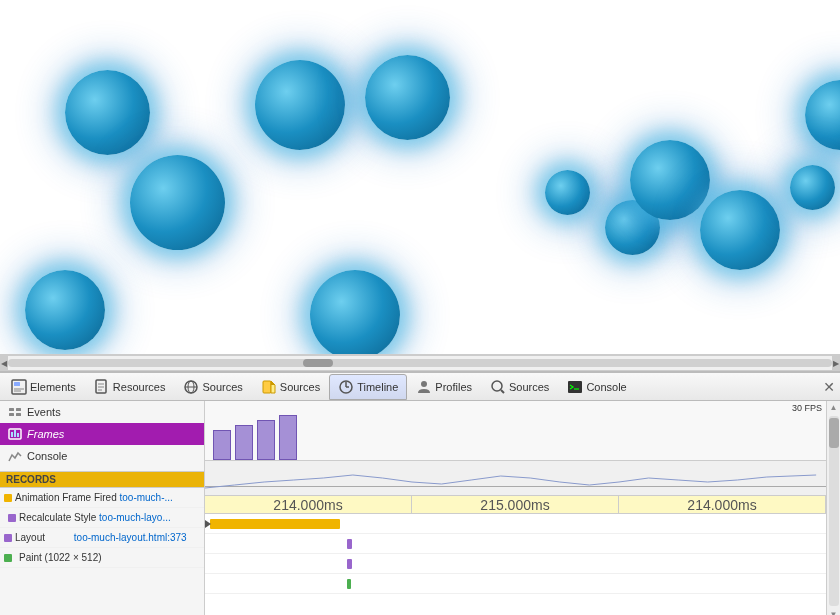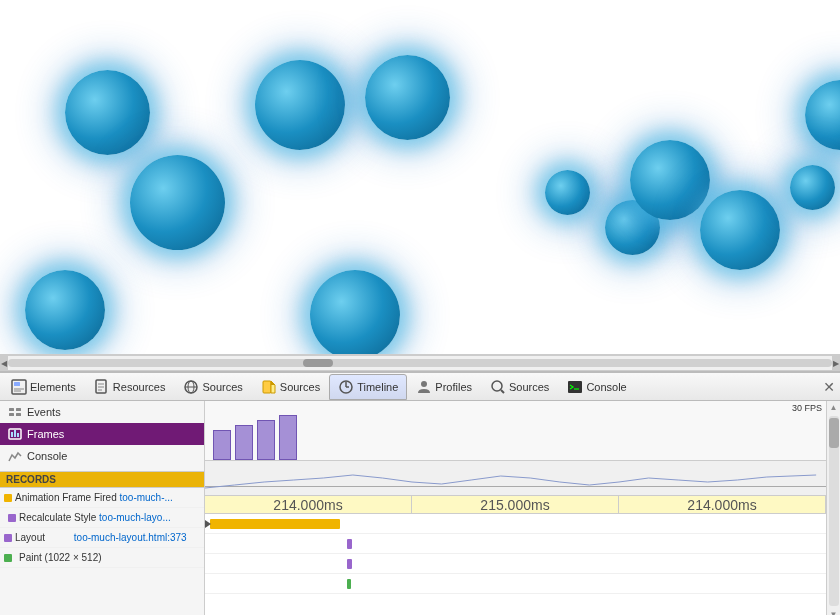--- a/index.html
+++ b/index.html
@@ -125,22 +125,23 @@
     .dt-sidebar-item {
       display: flex;
       align-items: center;
       gap: 5px;
       padding: 4px 8px;
       cursor: pointer;
       font-size: 11px;
       color: #333;
     }
     .dt-sidebar-item.active {
-      background: #701a75;
+      background: #a21caf;
       color: #fff;
+      font-style: italic;
     }
 
     
     #dt-main {
       flex: 1;
       display: flex;
       flex-direction: column;
       overflow: hidden;
       position: relative;
     }

